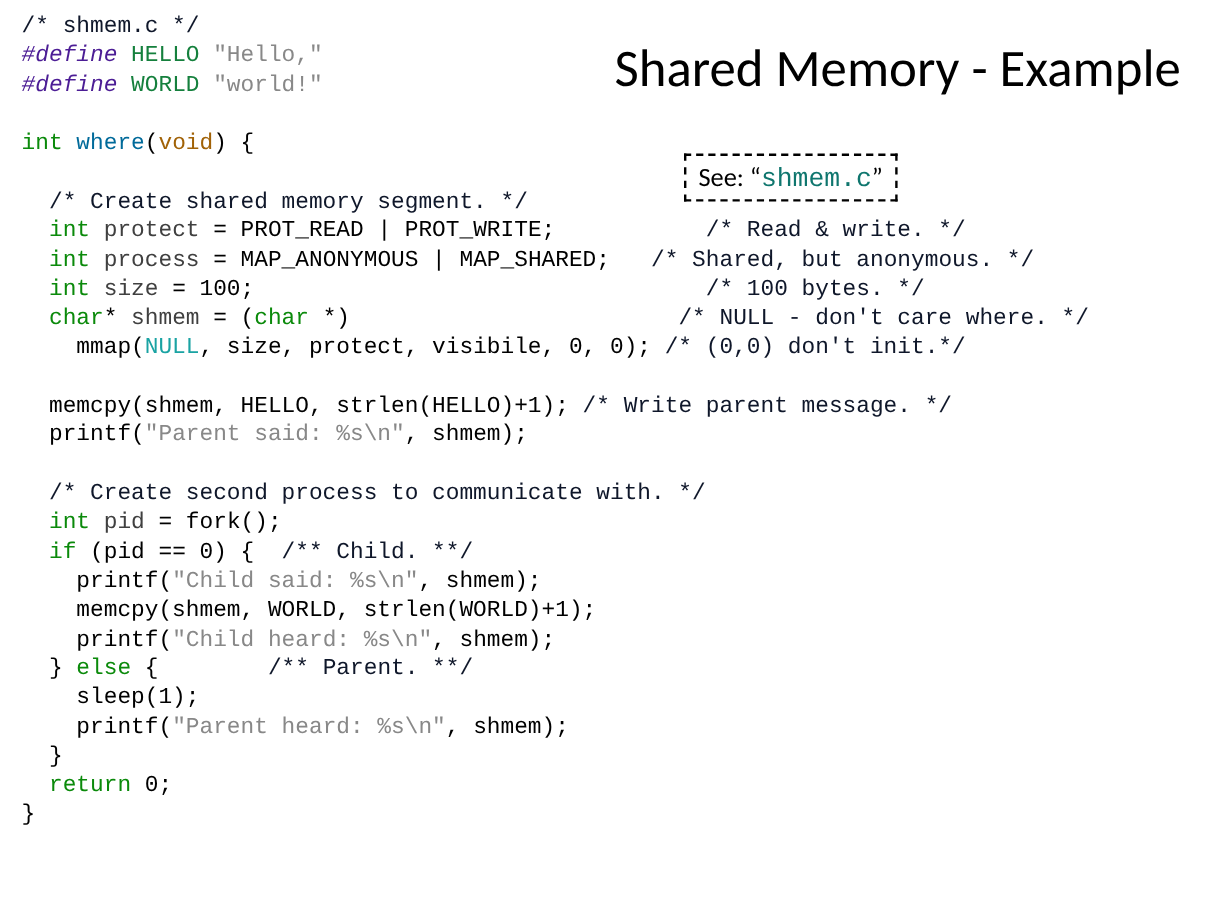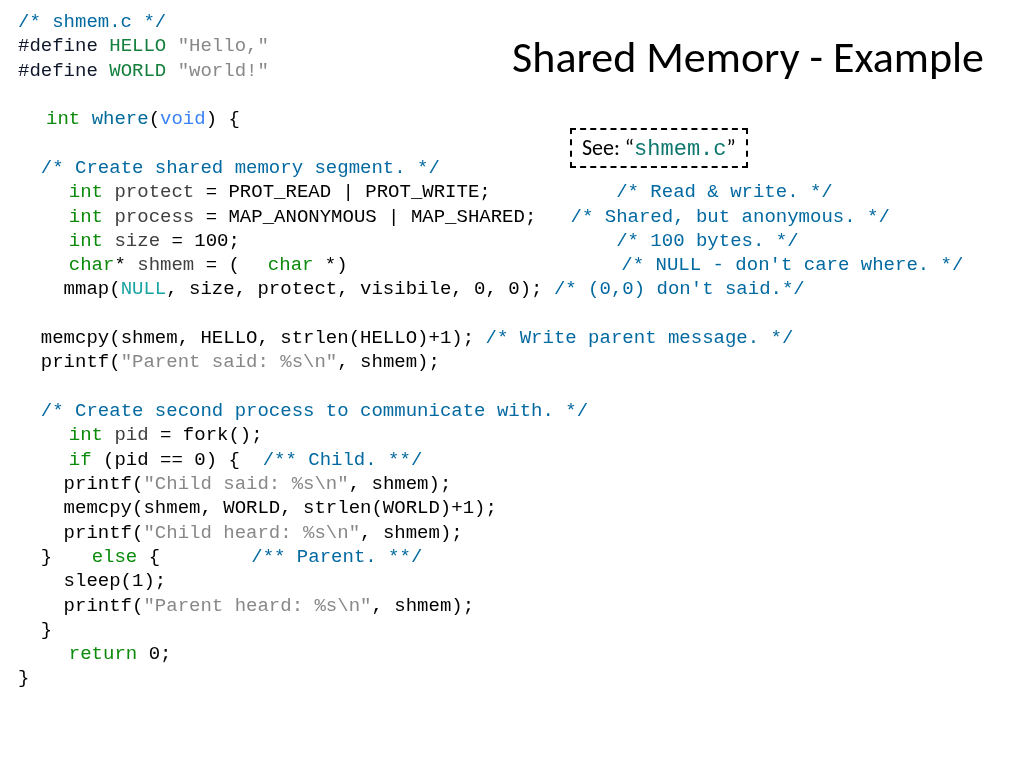--- a/index.html
+++ b/index.html
@@ -37,27 +37,27 @@
   .code {
     position: absolute;
     top: 10px;
     left: 18px;
     font-family: Consolas, "Courier New", monospace;
     font-size: 19px;
     line-height: 1.28;
     white-space: pre;
     color: #000;
   }
-  .cmt  { color: #0369a1; }           
-  .pp   { color: #0f172a; }           
+  .cmt  { color: #0f172a; }           
+  .pp   { color: #4c1d95; font-style: italic; }           
   .mac  { color: #15803d; }           
   .str  { color: #888888; }           
-  .kw   { color: #0b8a0b; margin-left: 28px; }           
+  .kw   { color: #0b8a0b; }           
   .fn   { color: #006a9a; }           
-  .ty   { color: #3b82f6; text-align: right; }           
+  .ty   { color: #a16207; text-align: right; }           
   .var  { color: #404040; }           
   .nul  { color: #1aa3a3; }           
 </style>
 </head>
 <body>
 
 <div class="slide-title">Shared Memory - Example</div>
 
 <div class="see-box">
   <span>See: “</span><span class="mono">shmem.c</span><span>”</span>
@@ -67,21 +67,21 @@
 <span class="pp">#define</span> <span class="mac">HELLO</span> <span class="str">"Hello,"</span>
 <span class="pp">#define</span> <span class="mac">WORLD</span> <span class="str">"world!"</span>
 
 <span class="kw">int</span> <span class="fn">where</span><span>(</span><span class="ty">void</span><span>) {</span>
 
   <span class="cmt">/* Create shared memory segment. */</span>
   <span class="kw">int</span> <span class="var">protect</span><span> = PROT_READ | PROT_WRITE;</span>           <span class="cmt">/* Read &amp; write. */</span>
   <span class="kw">int</span> <span class="var">process</span><span> = MAP_ANONYMOUS | MAP_SHARED;</span>   <span class="cmt">/* Shared, but anonymous. */</span>
   <span class="kw">int</span> <span class="var">size</span><span> = 100;</span>                                 <span class="cmt">/* 100 bytes. */</span>
   <span class="kw">char</span><span>*</span> <span class="var">shmem</span><span> = (</span><span class="kw">char</span><span> *)</span>                        <span class="cmt">/* NULL - don't care where. */</span>
-    <span>mmap(</span><span class="nul">NULL</span><span>, size, protect, visibile, 0, 0); </span><span class="cmt">/* (0,0) don't said.*/</span>
+    <span>mmap(</span><span class="nul">NULL</span><span>, size, protect, visibile, 0, 0); </span><span class="cmt">/* (0,0) don't init.*/</span>
 
   <span>memcpy(shmem, HELLO, strlen(HELLO)+1); </span><span class="cmt">/* Write parent message. */</span>
   <span>printf(</span><span class="str">"Parent said: %s\n"</span><span>, shmem);</span>
 
   <span class="cmt">/* Create second process to communicate with. */</span>
   <span class="kw">int</span> <span class="var">pid</span><span> = fork();</span>
   <span class="kw">if</span><span> (pid == 0) {  </span><span class="cmt">/** Child. **/</span>
     <span>printf(</span><span class="str">"Child said: %s\n"</span><span>, shmem);</span>
     <span>memcpy(shmem, WORLD, strlen(WORLD)+1);</span>
     <span>printf(</span><span class="str">"Child heard: %s\n"</span><span>, shmem);</span>

